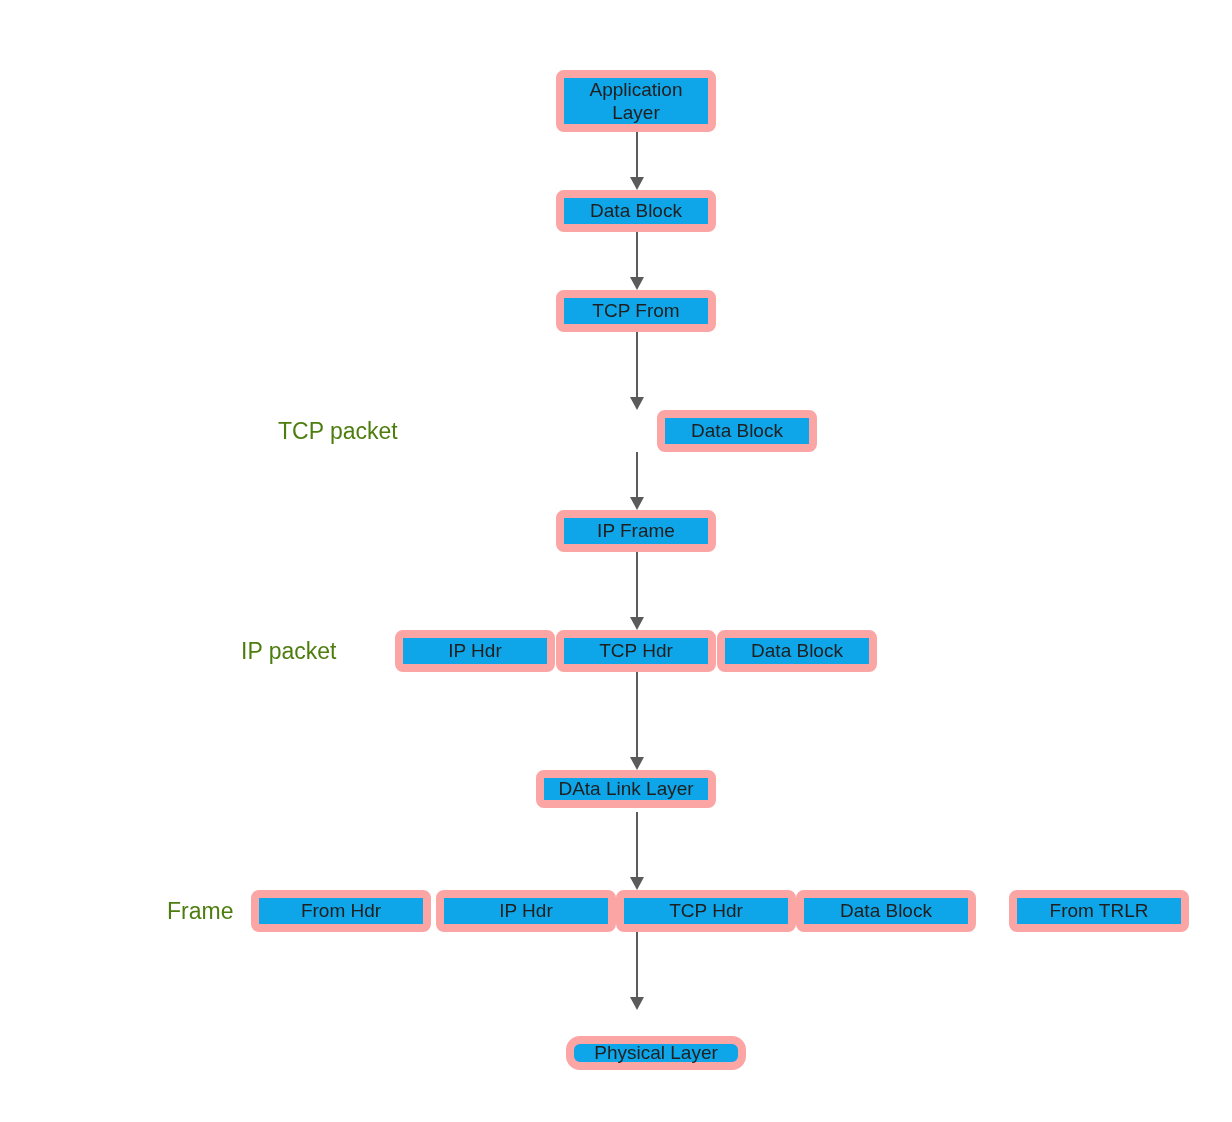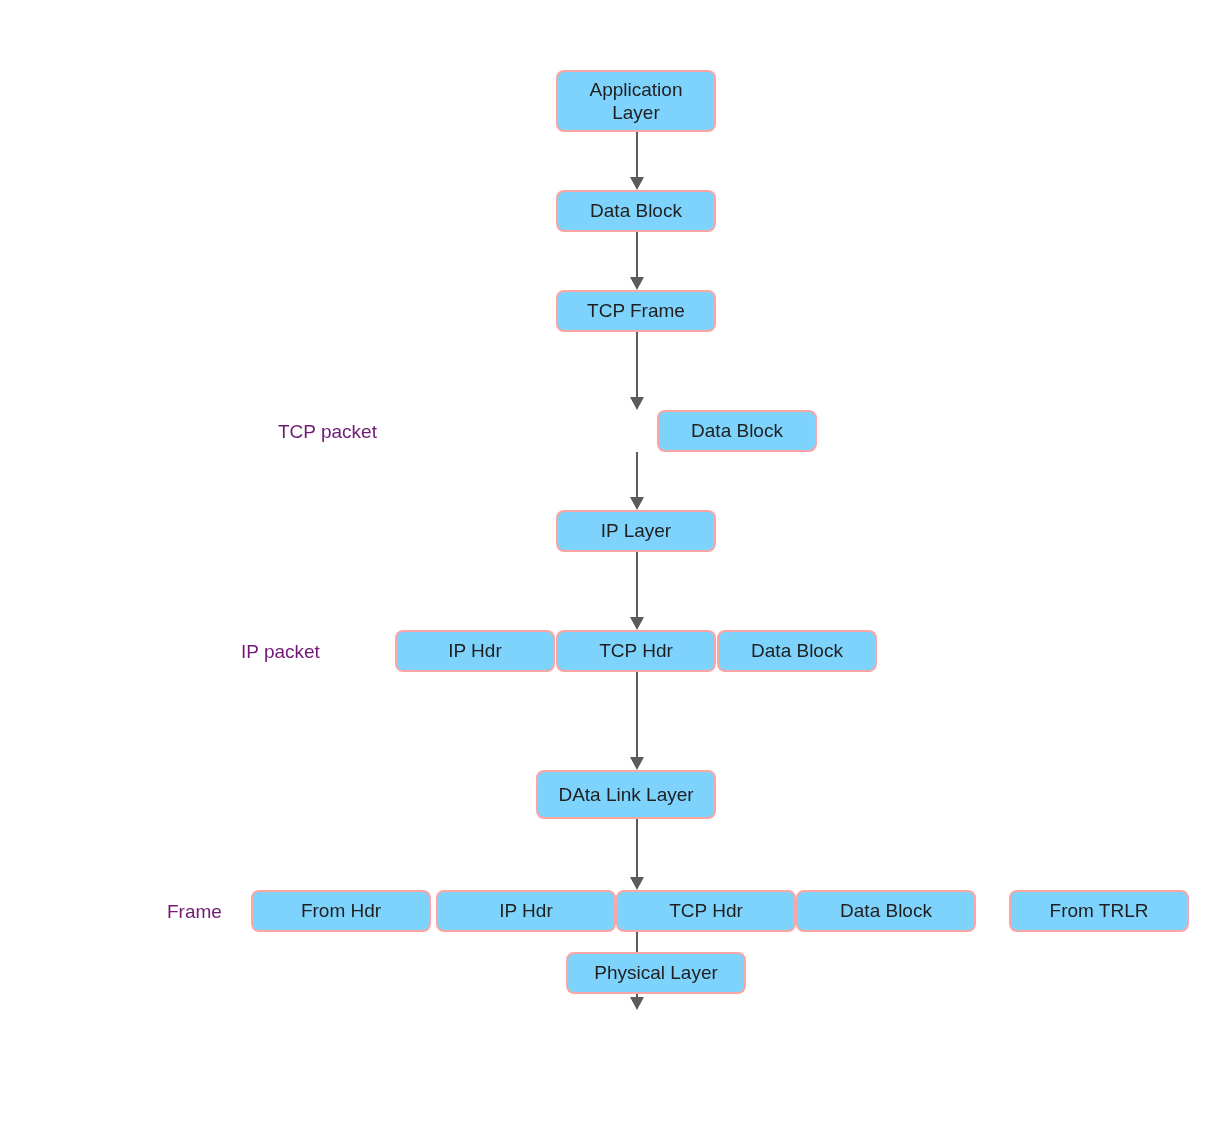--- a/index.html
+++ b/index.html
@@ -13,37 +13,37 @@
   #stage {
     position: relative;
     width: 1232px;
     height: 1122px;
     background: #ffffff;
     overflow: hidden;
   }
   .box {
     position: absolute;
     box-sizing: border-box;
-    border: 2px solid #fca5a5;
+    border: 8px solid #fca5a5;
     border-radius: 8px;
-    background: #7dd3fc;
+    background: #0ea5e9;
     color: #1f1f1f;
     font-size: 19px;
     line-height: 1.22;
     display: flex;
     align-items: center;
     justify-content: center;
     text-align: center;
     white-space: pre-line;
     z-index: 2;
   }
   .row-label {
     position: absolute;
-    color: #701a75;
-    font-size: 19px;
+    color: #4d7c0f;
+    font-size: 23px;
     line-height: 1;
     white-space: nowrap;
     display: flex;
     align-items: center;
     z-index: 2;
   }
   .arrow {
     position: absolute;
     z-index: 1;
   }
@@ -80,69 +80,69 @@
     <div class="head"></div>
   </div>
 
   <div class="box" style="left:556px; top:190px; width:160px; height:42px;">Data Block</div>
 
   <div class="arrow" style="left:630px; top:232px; width:14px; height:58px;">
     <div class="shaft" style="height:45px;"></div>
     <div class="head"></div>
   </div>
 
-  <div class="box" style="left:556px; top:290px; width:160px; height:42px;">TCP Frame</div>
+  <div class="box" style="left:556px; top:290px; width:160px; height:42px;">TCP From</div>
 
   <div class="arrow" style="left:630px; top:332px; width:14px; height:78px;">
     <div class="shaft" style="height:65px;"></div>
     <div class="head"></div>
   </div>
 
   <div class="row-label" style="left:278px; top:418px; height:26px;">TCP packet</div>
 
   <div class="box" style="left:657px; top:410px; width:160px; height:42px;">Data Block</div>
 
   <div class="arrow" style="left:630px; top:452px; width:14px; height:58px;">
     <div class="shaft" style="height:45px;"></div>
     <div class="head"></div>
   </div>
 
-  <div class="box" style="left:556px; top:510px; width:160px; height:42px;">IP Layer</div>
+  <div class="box" style="left:556px; top:510px; width:160px; height:42px;">IP Frame</div>
 
   <div class="arrow" style="left:630px; top:552px; width:14px; height:78px;">
     <div class="shaft" style="height:65px;"></div>
     <div class="head"></div>
   </div>
 
   <div class="row-label" style="left:241px; top:638px; height:26px;">IP packet</div>
 
   <div class="box" style="left:395px; top:630px; width:160px; height:42px;">IP Hdr</div>
   <div class="box" style="left:556px; top:630px; width:160px; height:42px;">TCP Hdr</div>
   <div class="box" style="left:717px; top:630px; width:160px; height:42px;">Data Block</div>
 
   <div class="arrow" style="left:630px; top:672px; width:14px; height:98px;">
     <div class="shaft" style="height:85px;"></div>
     <div class="head"></div>
   </div>
 
-  <div class="box" style="left:536px; top:770px; width:180px; height:49px;">DAta Link Layer</div>
+  <div class="box" style="left:536px; top:770px; width:180px; height:38px;">DAta Link Layer</div>
 
   <div class="arrow" style="left:630px; top:812px; width:14px; height:78px;">
     <div class="shaft" style="height:65px;"></div>
     <div class="head"></div>
   </div>
 
   <div class="row-label" style="left:167px; top:898px; height:26px;">Frame</div>
 
   <div class="box" style="left:251px; top:890px; width:180px; height:42px;">From Hdr</div>
   <div class="box" style="left:436px; top:890px; width:180px; height:42px;">IP Hdr</div>
   <div class="box" style="left:616px; top:890px; width:180px; height:42px;">TCP Hdr</div>
   <div class="box" style="left:796px; top:890px; width:180px; height:42px;">Data Block</div>
   <div class="box" style="left:1009px; top:890px; width:180px; height:42px;">From TRLR</div>
 
   <div class="arrow" style="left:630px; top:932px; width:14px; height:78px;">
     <div class="shaft" style="height:65px;"></div>
     <div class="head"></div>
   </div>
 
-  <div class="box" style="left:566px; top:952px; width:180px; height:42px;">Physical Layer</div>
+  <div class="box" style="left:566px; top:1036px; width:180px; height:34px;border-radius:14px;">Physical Layer</div>
 
 </div>
 
 </body></html>

